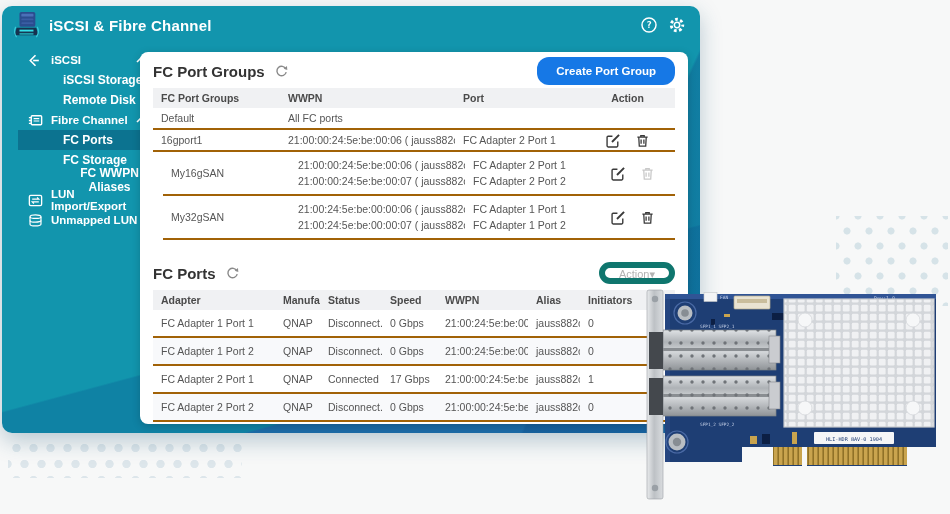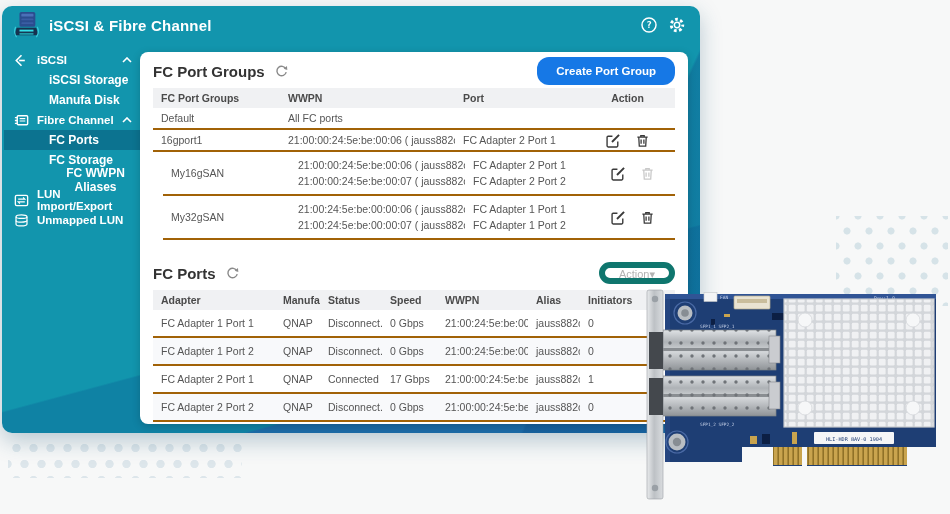--- a/index.html
+++ b/index.html
@@ -35,21 +35,21 @@
       linear-gradient(115deg, transparent 80%, rgba(14,80,140,.35) 80.3%),
       linear-gradient(165deg, #1295ad 0%, #1295ad 66%, #0f82a4 66.3%, #0f82a4 80%, #1b6aa6 80.3%, #1b6aa6 100%);
     box-shadow:0 8px 22px rgba(20,80,110,.28);
   }
   .titlebar{height:38px;display:flex;align-items:center;padding:0 14px 0 10px;}
   .app-icon{width:28px;height:30px;flex:0 0 auto;}
   .window-title{color:#fff;font-size:15px;font-weight:bold;margin-left:9px;flex:1;letter-spacing:.2px;}
   .titlebar-actions{display:flex;align-items:center;gap:10px;}
   .tb-icon{width:18px;height:18px;cursor:pointer;display:block;}
   
-  .sidebar{position:absolute;left:2px;top:44px;width:138px;}
+  .sidebar{position:absolute;left:16px;top:44px;width:138px;}
   .nav-group,.nav-child{
     display:flex;align-items:center;height:20px;color:#fff;cursor:pointer;
   }
   .nav-group{padding:0 10px 0 9px;font-size:11.5px;font-weight:bold;}
   .nav-group .gi{width:17px;height:15px;margin-right:7px;flex:0 0 auto;}
   .nav-group .lbl{flex:1;}
   .nav-group .chev{width:10px;height:6px;flex:0 0 auto;}
   .nav-child{padding-left:45px;font-size:12px;font-weight:bold;text-align:center;}
   .nav-child.selected{background:#0c7390;}
   
@@ -135,21 +135,21 @@
       </svg>
       <span class="lbl">iSCSI</span>
       <svg class="chev" viewBox="0 0 10 6">
         <path d="M1 5 L5 1 L9 5" fill="none" stroke="#fff" stroke-width="1.6"></path>
       </svg>
     </div>
     <div class="nav-child">
       <span>iSCSI Storage</span>
     </div>
     <div class="nav-child">
-      <span>Manufa Disk</span>
+      <span>Remote Disk</span>
     </div>
     <div class="nav-group">
       <svg class="gi" viewBox="0 0 18 15">
         <rect x="4.5" y="2.5" width="11" height="9.5" rx="1" fill="none" stroke="#fff" stroke-width="1.5"></rect>
         <path d="M4.5 4.5 h-2.5 M4.5 7.5 h-2.5 M4.5 10.5 h-2.5" stroke="#fff" stroke-width="1.4"></path>
         <path d="M7 5.5 h6 M7 8 h6" stroke="#fff" stroke-width="1.2"></path>
       </svg>
       <span class="lbl">Fibre Channel</span>
       <svg class="chev" viewBox="0 0 10 6">
         <path d="M1 5 L5 1 L9 5" fill="none" stroke="#fff" stroke-width="1.6"></path>

